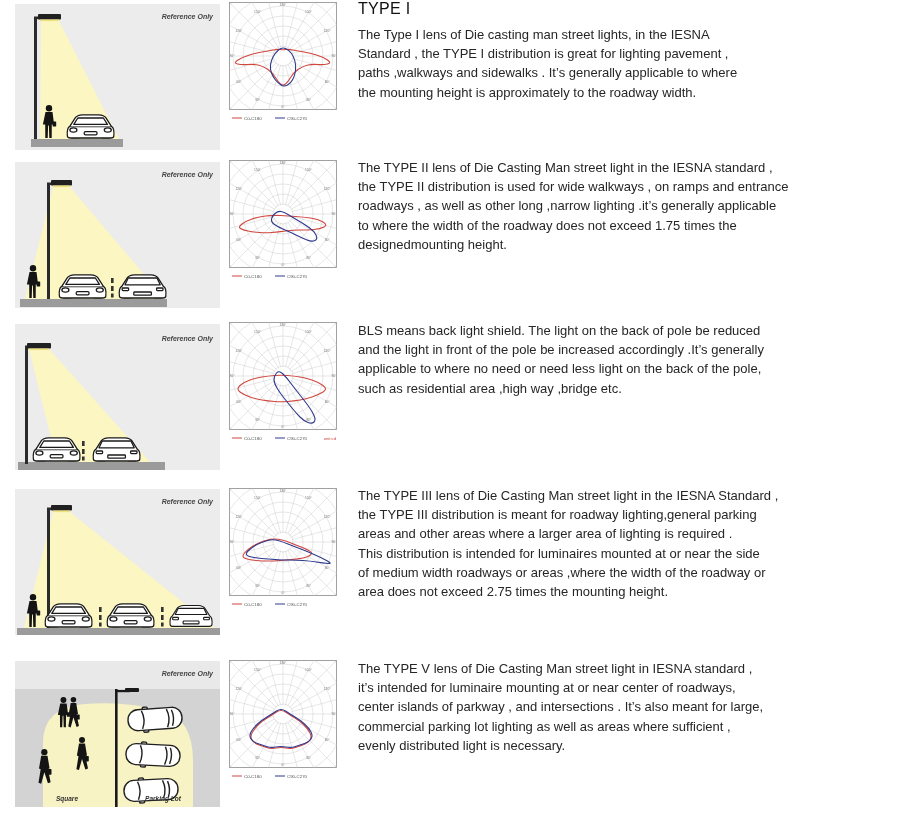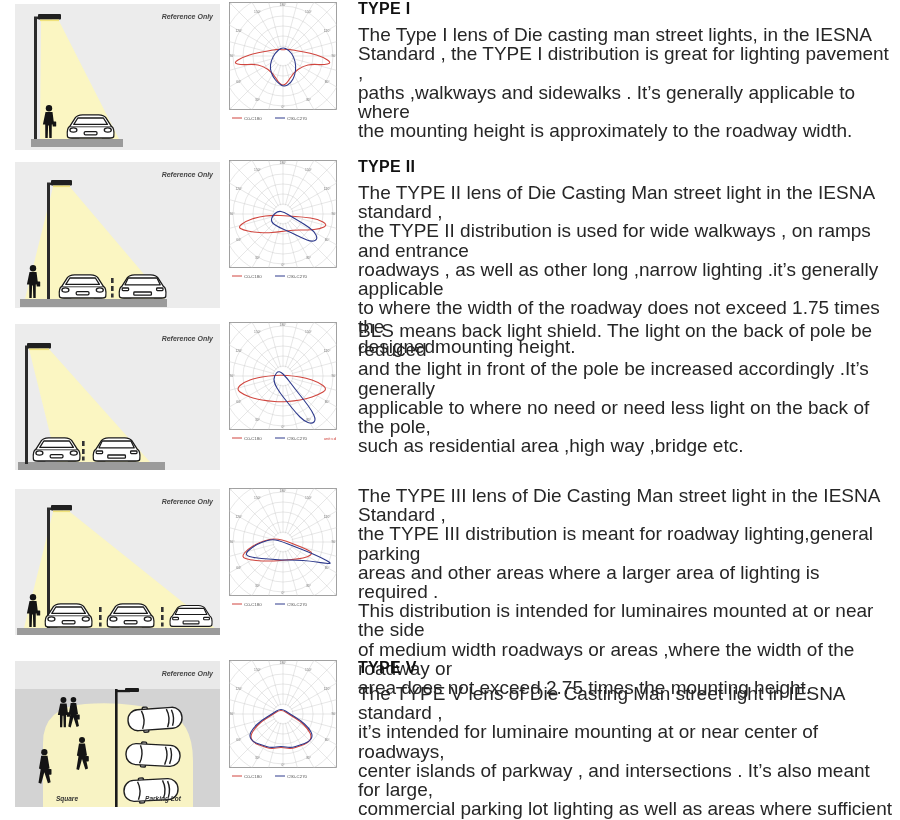--- a/index.html
+++ b/index.html
@@ -5,25 +5,25 @@
   html,body{margin:0;padding:0;background:#ffffff;}
   body{
     width:900px;height:820px;position:relative;overflow:hidden;
     font-family:"Liberation Sans","DejaVu Sans",sans-serif;
     -webkit-font-smoothing:antialiased;
   }
   .section-scene{position:absolute;left:15px;width:205px;height:146px;}
   .section-polar{position:absolute;left:228px;width:112px;height:122px;}
   .section-text{position:absolute;left:358px;width:536px;}
   .type-title{
-    font-size:16px;font-weight:bold;color:#111;margin:0 0 7px 0;
+    font-size:16px;font-weight:normal;color:#111;margin:0 0 7px 0;
     letter-spacing:.3px;
   }
   .type-body{
-    font-size:19px;line-height:19.2px;color:#262626;margin:0;
+    font-size:13px;line-height:19.2px;color:#262626;margin:0;
     white-space:pre-line;
   }
   .ref-label{
     font-size:7px;font-weight:bold;font-style:italic;fill:#444;
   }
   .scene-label{
     font-size:6.5px;font-weight:bold;font-style:italic;fill:#2f2f2f;
   }
   svg{display:block;}
 </style>
@@ -226,21 +226,20 @@
       <text x="55" y="5.1" font-size="3.3" fill="#777" text-anchor="middle">180°</text>
     </g>
     <path d="M 14 65 Q 18 62 24 60 Q 30 58 37.5 57 Q 45 56 52.5 56.5 Q 60 57 67.5 57.5 Q 75 58 82.5 59 Q 90 60 95 63 Q 100 66 96 68 Q 92 70 86 70.5 Q 80 71 72.5 71 Q 65 71 57.5 72 Q 50 73 44 73.5 Q 38 74 31.5 73.5 Q 25 73 20 72 Q 15 71 12.5 69.5 Q 10 68 14 65 Z" fill="none" stroke="#d0453e" stroke-width="1.1"></path>
     <path d="M 47 54.5 Q 44 57 43.5 60 Q 43 63 46.5 65.5 Q 50 68 56 70.5 Q 62 73 68 76 Q 74 79 79 81 Q 84 83 87 81.5 Q 90 80 88 76 Q 86 72 81 68.5 Q 76 65 70 61.5 Q 64 58 60 55.5 Q 56 53 53 52.5 Q 50 52 47 54.5 Z" fill="none" stroke="#2e3a8c" stroke-width="1.1"></path>
     <line x1="4" y1="117" x2="14" y2="117" stroke="#d0453e" stroke-width="1"></line>
     <text x="16" y="118.7" font-size="4.4" fill="#555">C0-C180</text>
     <line x1="47" y1="117" x2="57" y2="117" stroke="#2e3a8c" stroke-width="1"></line>
     <text x="59" y="118.7" font-size="4.4" fill="#555">C90-C270</text>
   </svg>
 <div class="section-text" style="top:158px">
-  <h3 class="type-title">TYPE II</h3>
   <p class="type-body">The TYPE II lens of Die Casting Man street light in the IESNA standard ,
 the TYPE II distribution is used for wide walkways , on ramps and entrance
 roadways , as well as other long ,narrow lighting .it’s generally applicable
 to where the width of the roadway does not exceed 1.75 times the
 designedmounting height.</p>
 </div>
 
 <svg class="section-scene" style="top:324px" viewBox="0 0 205 146">
   <rect width="205" height="146" fill="#ececec"></rect>
   <polygon points="14,25 34,25 135,138 42,138" fill="#fbf6c2"></polygon>
@@ -494,19 +493,18 @@
       <text x="55" y="5.1" font-size="3.3" fill="#777" text-anchor="middle">180°</text>
     </g>
     <path d="M 48.5 53 Q 44 56 39 59 Q 34 62 30 66 Q 26 70 24 74 Q 22 78 24 81 Q 26 84 30 85.5 Q 34 87 38.5 88.5 Q 43 90 48 89 Q 53 88 58 89 Q 63 90 67.5 88.5 Q 72 87 76 85.5 Q 80 84 82 81 Q 84 78 82 74 Q 80 70 76 66 Q 72 62 67 59 Q 62 56 57.5 53 Q 53 50 48.5 53 Z" fill="none" stroke="#d0453e" stroke-width="1.1"></path>
     <path d="M 48.5 52 Q 44 55 39 58 Q 34 61 29.5 65 Q 25 69 23 73 Q 21 77 23 80 Q 25 83 29.5 84.5 Q 34 86 38.5 87.5 Q 43 89 48 88 Q 53 87 58 88 Q 63 89 67.5 87.5 Q 72 86 76.5 84.5 Q 81 83 83 80 Q 85 77 83 73 Q 81 69 76.5 65 Q 72 61 67 58 Q 62 55 57.5 52 Q 53 49 48.5 52 Z" fill="none" stroke="#2e3a8c" stroke-width="1.1"></path>
     <line x1="4" y1="117" x2="14" y2="117" stroke="#d0453e" stroke-width="1"></line>
     <text x="16" y="118.7" font-size="4.4" fill="#555">C0-C180</text>
     <line x1="47" y1="117" x2="57" y2="117" stroke="#2e3a8c" stroke-width="1"></line>
     <text x="59" y="118.7" font-size="4.4" fill="#555">C90-C270</text>
   </svg>
 <div class="section-text" style="top:659px">
-  <h3 class="type-title">TYPE V</h3>
   <p class="type-body">The TYPE  V lens of Die Casting Man street light in IESNA standard ,
 it’s intended for luminaire mounting at or near center of roadways,
 center islands of parkway , and intersections . It’s also meant for large,
 commercial parking lot lighting as well as areas where sufficient ,
 evenly distributed light is necessary.</p>
 </div>
 
 </body></html>

